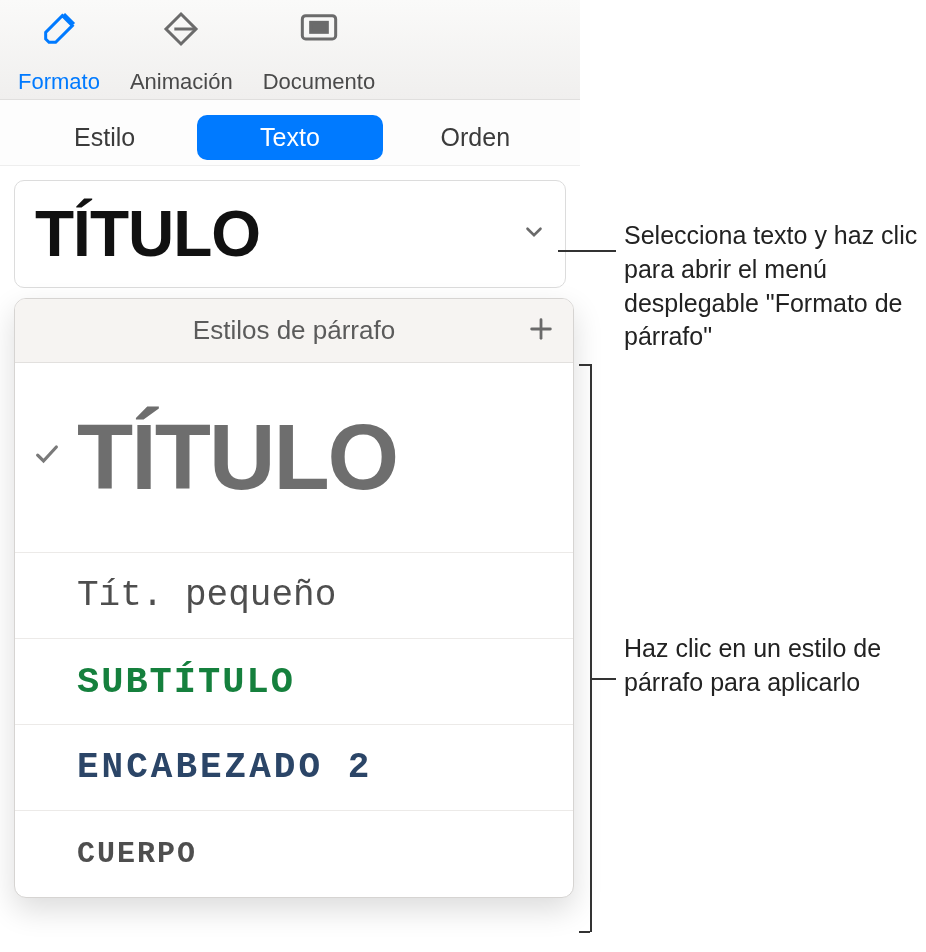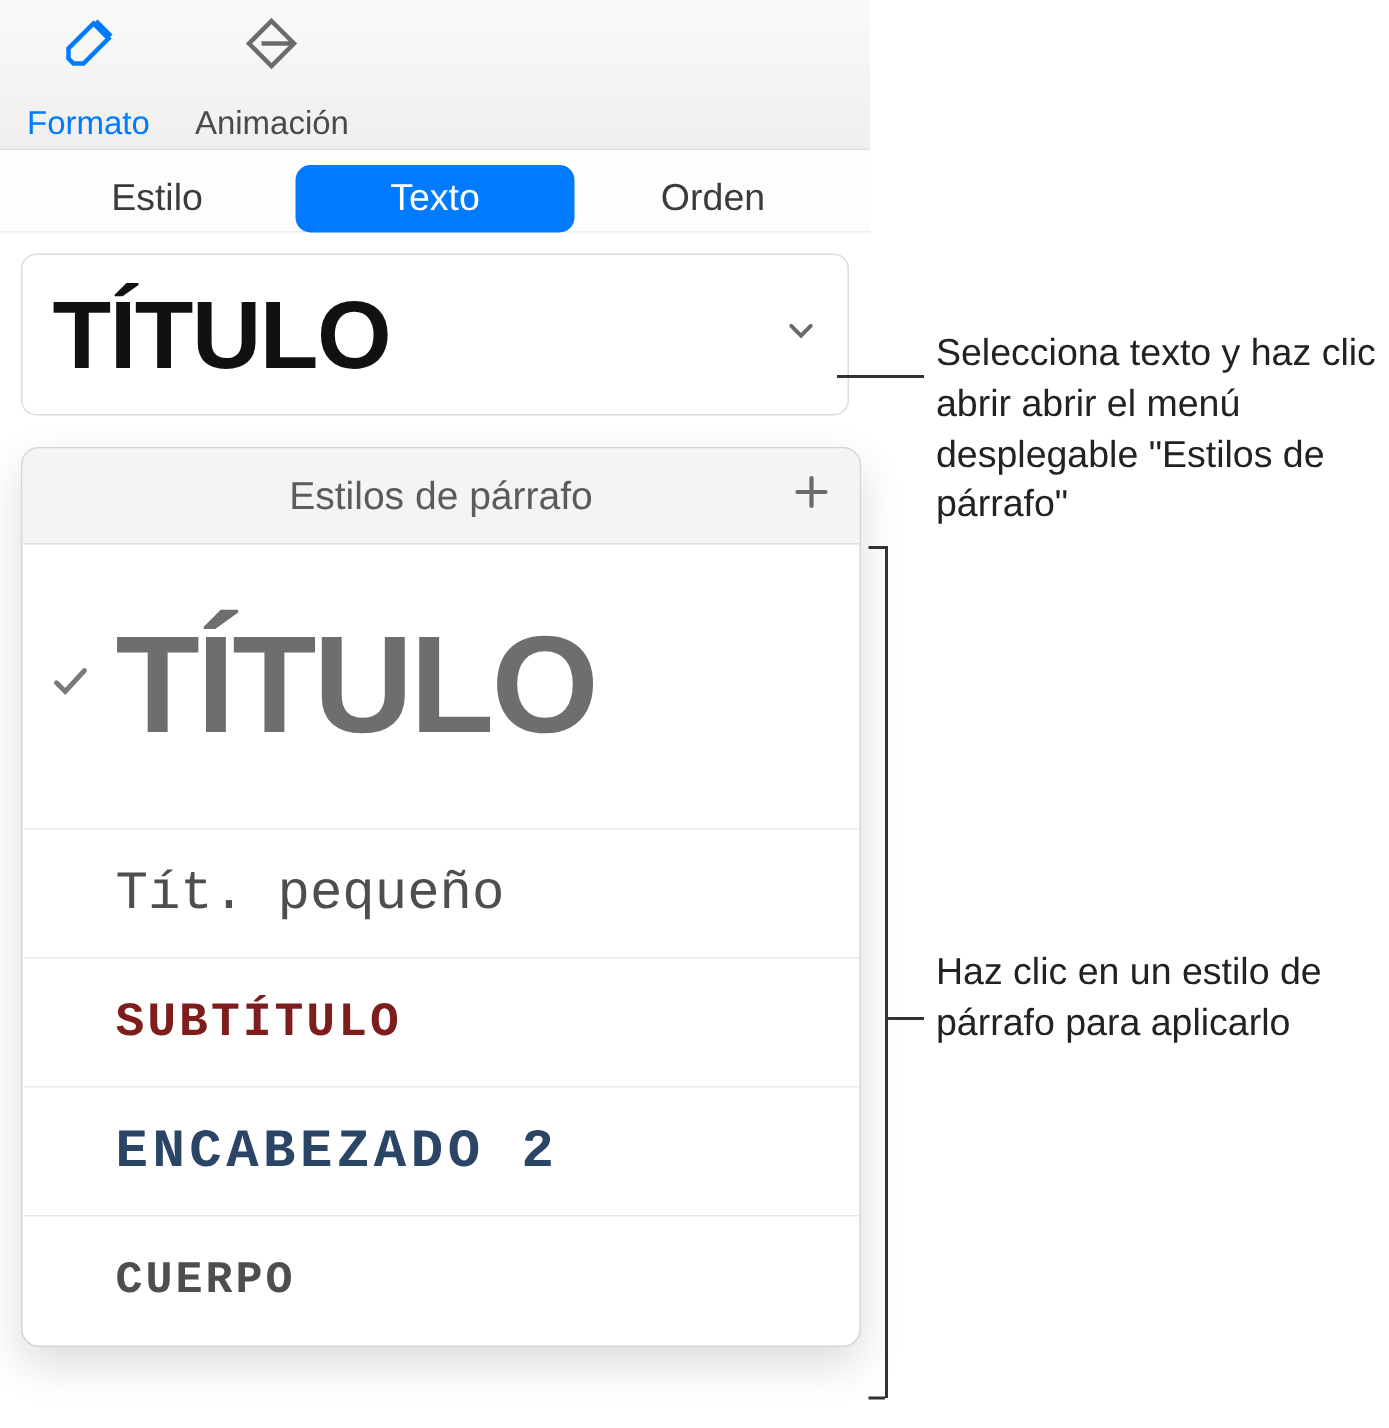--- a/index.html
+++ b/index.html
@@ -36,21 +36,21 @@
     }
     .toolbar-btn.active .ticon { color: #007aff; }
     .toolbar-btn.active span:last-child { color: #007aff; }
     .ticon { width: 52px; height: 40px; color: #6b6b6b; display:flex; align-items:center; justify-content:center;}
     
     .subtabs {
       display: flex;
       padding: 10px 12px 0;
       gap: 0;
       border-bottom: 1px solid #eee;
-      height: 55px;
+      height: 66px;
       align-items: center;
       background: #fdfdfd;
     }
     .subtab {
       flex: 1;
       text-align: center;
       font-size: 25px;
       color: #3b3b3b;
       padding: 8px 0;
       border-radius: 10px;
@@ -163,23 +163,23 @@
       letter-spacing: -2px;
     }
     .style-titpeq {
       font-family: "Courier New", monospace;
       font-size: 36px;
       color: #4e4e4e;
     }
     .style-subtitulo {
       font-family: "Courier New", monospace;
       font-weight: 700;
-      font-size: 32px;
+      font-size: 37px;
       letter-spacing: 2px;
-      color: #7f1d1d;
+      color: #15803d;
     }
     .style-encab {
       font-family: "Courier New", monospace;
       font-size: 36px;
       color: #2b4567;
     }
     .style-encab2 {
       font-family: "Courier New", monospace;
       font-weight: 700;
       font-size: 36px;
@@ -221,20 +221,29 @@
       <span>Formato</span>
     </div>
     <div class="toolbar-btn">
       <span class="ticon">
         <svg viewBox="0 0 24 24" width="52" height="40" fill="none" stroke="#6b6b6b" stroke-width="1.8">
           <path d="M12 3 L21 12 L12 21 L3 12 Z"></path>
           <path d="M8 12 H21"></path>
         </svg>
       </span>
       <span>Animación</span>
+    </div>
+    <div class="toolbar-btn">
+      <span class="ticon">
+        <svg viewBox="0 0 30 24" width="52" height="40" fill="none" stroke="#6b6b6b" stroke-width="1.8">
+          <rect x="5" y="4" width="20" height="14" rx="2"></rect>
+          <rect x="10" y="8" width="10" height="6" fill="#6b6b6b"></rect>
+        </svg>
+      </span>
+      <span>Documento</span>
     </div>
   </div>
 
   <div class="subtabs">
     <div class="subtab">Estilo</div>
     <div class="subtab selected">Texto</div>
     <div class="subtab">Orden</div>
   </div>
 
   <div class="style-selector-wrap">
@@ -286,19 +295,19 @@
     </div>
 
     <div class="style-row" style="border-bottom:none">
       <span class="check"></span>
       <span class="style-cuerpo">CUERPO</span>
     </div>
   </div>
 </div>
 
 <div class="lead-line" style="left:558px; top:250px; width:58px;"></div>
-<div class="callout" style="left:624px; top:219px;">Selecciona texto y haz clic abrir abrir el menú desplegable "Estilos de párrafo"</div>
+<div class="callout" style="left:624px; top:219px;">Selecciona texto y haz clic para abrir el menú desplegable "Formato de párrafo"</div>
 
 <div class="bracket" style="left:590px; top:364px; height:568px;"></div>
 <div class="bracket-tick" style="left:579px; top:364px; width:11px;"></div>
 <div class="bracket-tick" style="left:579px; top:931px; width:11px;"></div>
 <div class="lead-line" style="left:590px; top:678px; width:26px;"></div>
 <div class="callout" style="left:624px; top:632px;">Haz clic en un estilo de párrafo para aplicarlo</div>
 
 </body></html>

